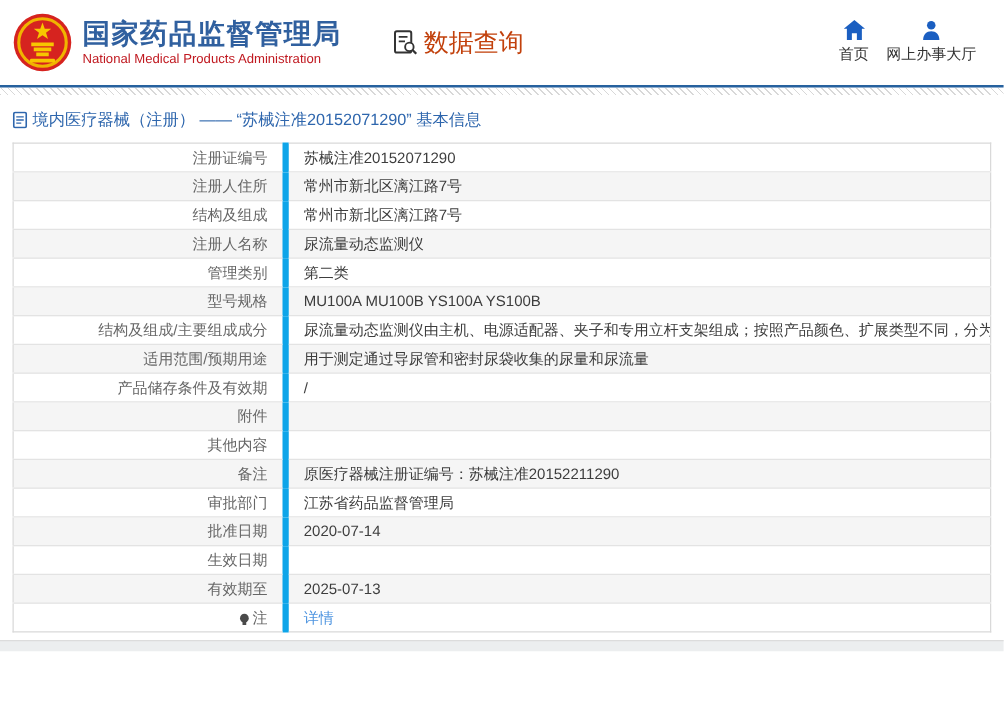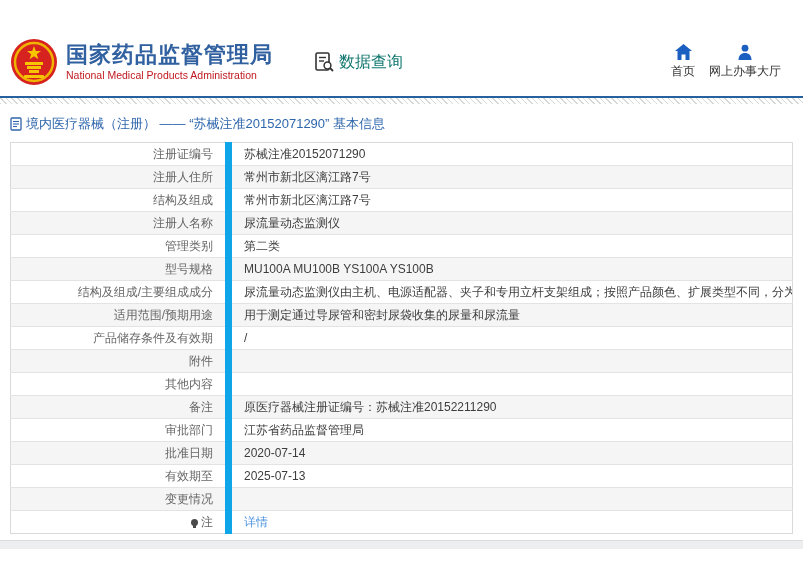--- a/index.html
+++ b/index.html
@@ -1,27 +1,27 @@
 <!DOCTYPE html>
 <html><head>
 <meta charset="utf-8">
 <style>
   * { margin:0; padding:0; box-sizing:border-box; }
   html,body { width:803px; height:565px; background:#ffffff; overflow:hidden;
               font-family:"Liberation Sans","DejaVu Sans",sans-serif; }
 
   
   .header { height:70px; background:#fff; border-bottom:2px solid #26619e;
-            display:flex; align-items:center; padding:0 14px 0 10px; position:relative;margin-top:28px; }
+            display:flex; align-items:center; padding:0 14px 0 10px; position:relative; }
   .emblem { width:48px; height:48px; flex:0 0 48px; }
   .org-block { margin-left:8px; }
   .org-cn { color:#30609f; font-size:22px; font-weight:bold; letter-spacing:1px; line-height:26px; }
   .org-en { color:#c01920; font-size:10.5px; line-height:14px; }
   .section { display:flex; align-items:center; margin-left:40px; color:#333; }
-  .section-title { font-size:16px; color:#0f766e; margin-left:4px; }
+  .section-title { font-size:20px; color:#c2410c; margin-left:4px; }
   .nav { margin-left:auto; display:flex; gap:14px; padding-right:8px; }
   .nav-item { display:flex; flex-direction:column; align-items:center; cursor:pointer; }
   .nav-item svg { margin-bottom:3px; }
   .nav-label { font-size:12px; color:#333; }
 
   
   .hatch { height:6px; width:100%;
            background:repeating-linear-gradient(45deg,#d8d8d8 0 1px,#ffffff 1px 4px); }
 
   
@@ -30,21 +30,21 @@
   .crumb-title { color:#2e66ad; font-size:13px; margin-left:4px; }
 
   
   .table-wrap { margin:0 10px; }
   table.info { width:100%; border-collapse:collapse; table-layout:fixed;
                border:1px solid #d9d9d9; }
   table.info tr:nth-child(even) { background:#f5f5f5; }
   table.info td { height:23px; font-size:12px; padding:2px 12px; vertical-align:middle; }
   td.cell-label { width:218px; text-align:right; color:#666;
                   border-right:1px solid #d9d9d9; }
-  td.cell-value { color:#3d3d3d; border-left:7px solid #0ea5e9;
+  td.cell-value { color:#3d3d3d; border-left:5px solid #0ea5e9;
                   white-space:nowrap; overflow:hidden; }
   table.info tr + tr td { border-top:1px solid #e3e3e3; }
   .hl { color:#e05151; }
   .detail-link { color:#4d94e0; text-decoration:none; }
   .bulb { display:inline-block; width:7px; height:7px; background:#4a4a4a;
           border-radius:50%; position:relative; margin-right:3px; vertical-align:middle; }
   .bulb::after { content:''; position:absolute; left:2px; top:6px; width:3px; height:3px; background:#4a4a4a; }
 
   
   .footer-strip { margin-top:6px; height:9px; background:#eceeef; border-top:1px solid #dcdcdc; }
@@ -157,26 +157,26 @@
         </tr>
         <tr>
           <td class="cell-label">审批部门</td>
           <td class="cell-value">江苏省药品监督管理局</td>
         </tr>
         <tr>
           <td class="cell-label">批准日期</td>
           <td class="cell-value">2020-07-14</td>
         </tr>
         <tr>
+          <td class="cell-label">生效日期</td>
+          <td class="cell-value"></td>
+        </tr>
+        <tr>
           <td class="cell-label">有效期至</td>
           <td class="cell-value">2025-07-13</td>
-        </tr>
-        <tr>
-          <td class="cell-label">变更情况</td>
-          <td class="cell-value"></td>
         </tr>
         <tr>
           <td class="cell-label"><span class="bulb"></span>注</td>
           <td class="cell-value"><a href="#" class="detail-link">详情</a></td>
         </tr>
       </tbody>
   </table>
 </div>
 
 <div class="footer-strip"></div>

